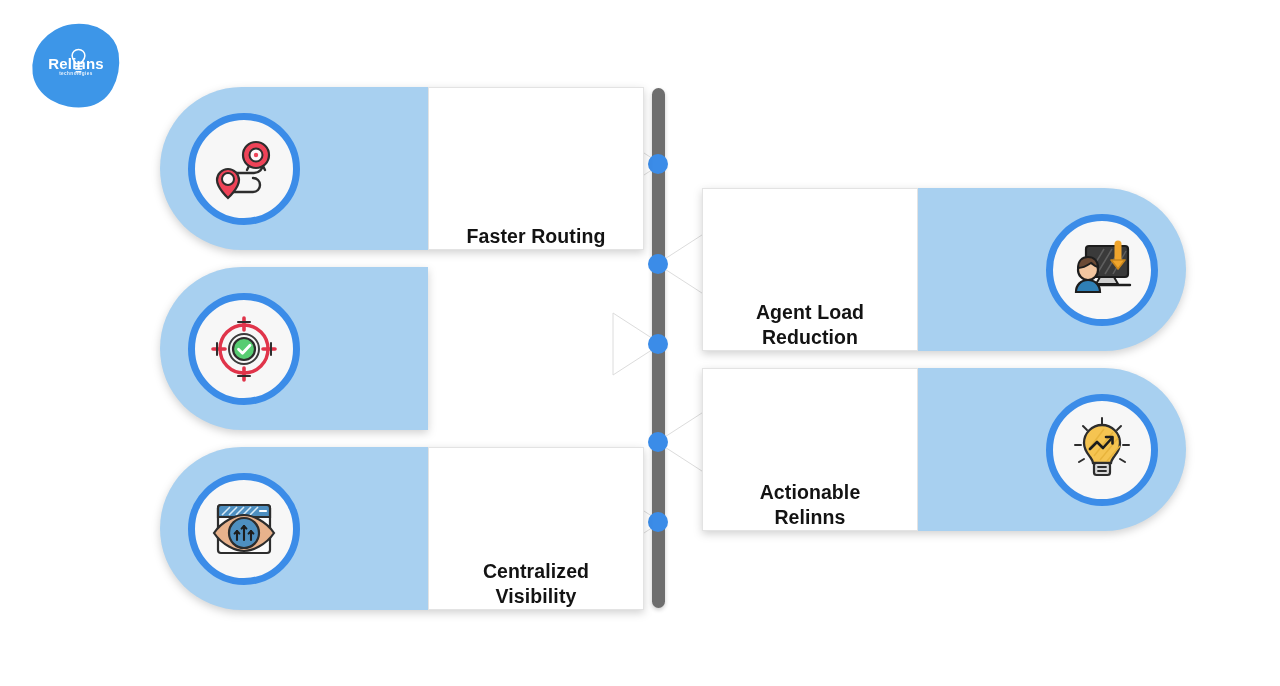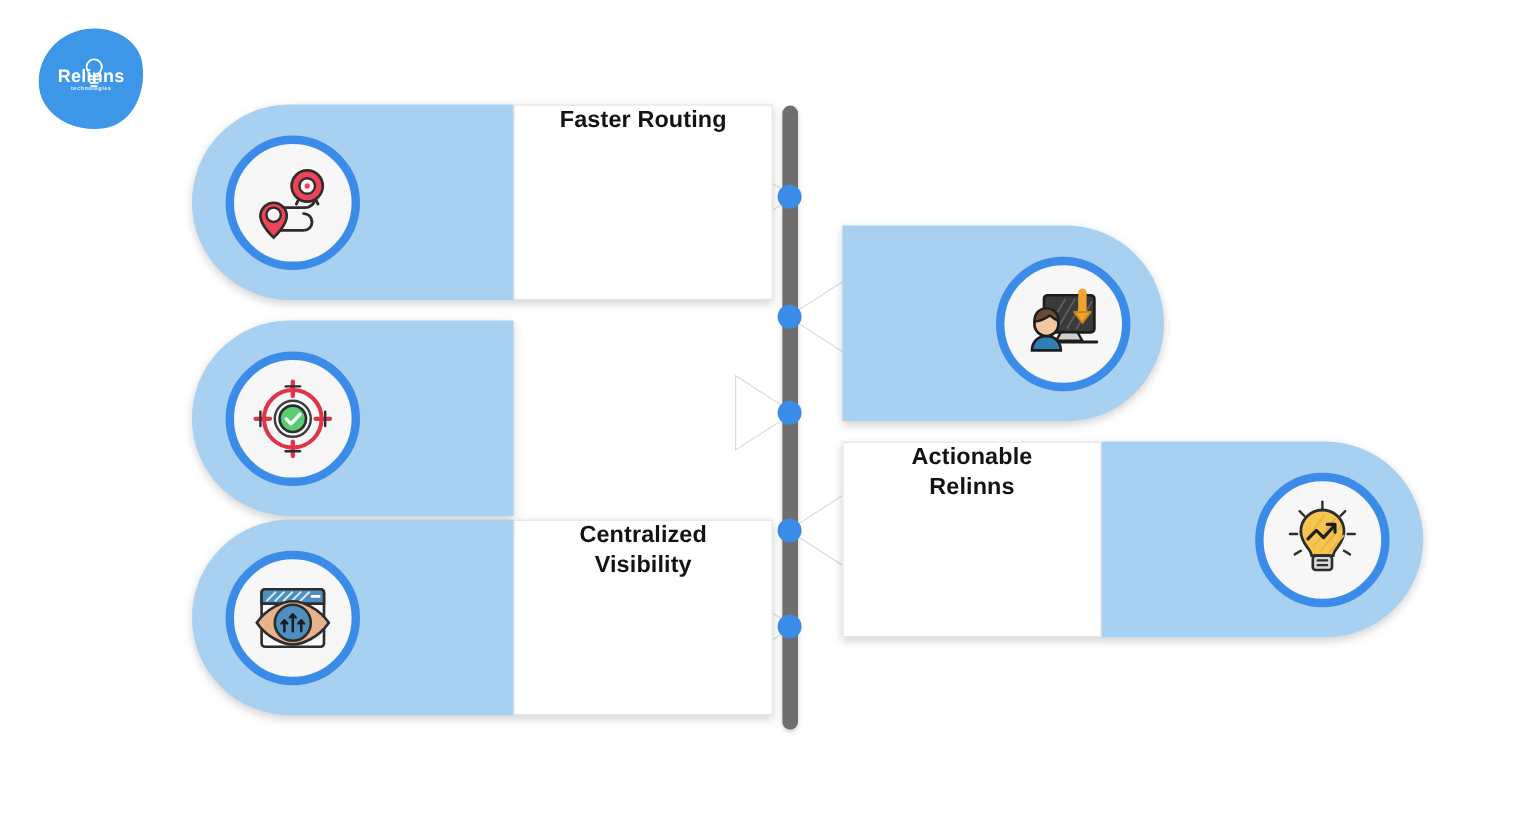--- a/index.html
+++ b/index.html
@@ -32,21 +32,21 @@
   
   .wedge{position:absolute;}
   .wedge svg{display:block;overflow:visible;}
 
   
   .card{position:absolute;height:163px;display:flex;
     filter:drop-shadow(0 3px 4px rgba(0,0,0,.18));}
   .panel-icon{width:240px;background:#a8d0f0;position:relative;
     display:flex;align-items:center;justify-content:center;}
   .panel-text{width:214px;background:#ffffff;position:relative;
-    display:flex;align-items:flex-start;justify-content:center;
+    display:flex;align-items:flex-end;justify-content:center;
     border:1px solid #e3e3e3;}
   .card-left .panel-icon{border-radius:82px 0 0 82px;}
   .card-right{flex-direction:row;}
   .card-right .panel-icon{border-radius:0 82px 82px 0;}
   .panel-text .label{
     font-size:19.5px;font-weight:700;color:#131313;
     text-align:center;line-height:1.28;letter-spacing:.1px;
     white-space:pre-line;padding:0 8px;}
 
   
@@ -155,21 +155,21 @@
             <line x1="30" y1="9" x2="42" y2="9"></line>
             <line x1="30" y1="63" x2="42" y2="63"></line>
             <line x1="9" y1="30" x2="9" y2="42"></line>
             <line x1="63" y1="30" x2="63" y2="42"></line>
           </g>
         </svg>
       </div>
     </div>
   </div>
 
-  <div class="card card-left" style="left:160px;top:433px;">
+  <div class="card card-left" style="left:160px;top:447px;">
     <div class="panel-icon">
       <div class="medallion">
         <svg width="72" height="72" viewBox="0 0 72 72">
           <rect x="10" y="12" width="52" height="48" rx="3" fill="#fbfbfb" stroke="#2d2d2d" stroke-width="2.2"></rect>
           <path d="M10 15a3 3 0 013-3h46a3 3 0 013 3v9H10z" fill="#4e8fc0" stroke="#2d2d2d" stroke-width="2.2"></path>
           <g stroke="#d9ecf8" stroke-width="1.6">
             <line x1="14" y1="22" x2="22" y2="14"></line>
               <line x1="21" y1="22" x2="29" y2="14"></line>
             <line x1="28" y1="22" x2="36" y2="14"></line>
               <line x1="35" y1="22" x2="43" y2="14"></line>
@@ -186,20 +186,24 @@
         </svg>
       </div>
     </div>
     <div class="panel-text">
       <div class="label">Centralized
 Visibility</div>
     </div>
   </div>
 
   <div class="card card-right" style="left:702px;top:188px;">
+    <div class="panel-text">
+      <div class="label">Agent Load
+Reduction</div>
+    </div>
     <div class="panel-icon">
       <div class="medallion">
         <svg width="72" height="72" viewBox="0 0 72 72">
           <rect x="20" y="12" width="42" height="31" rx="3" fill="#3a3a3a" stroke="#1d1d1d" stroke-width="2.2"></rect>
           <g stroke="#5e5e5e" stroke-width="1.5">
             <line x1="23" y1="40" x2="38" y2="15"></line>
               <line x1="31" y1="40" x2="46" y2="15"></line>
             <line x1="39" y1="40" x2="54" y2="15"></line>
               <line x1="47" y1="40" x2="60" y2="17"></line>
           </g>

